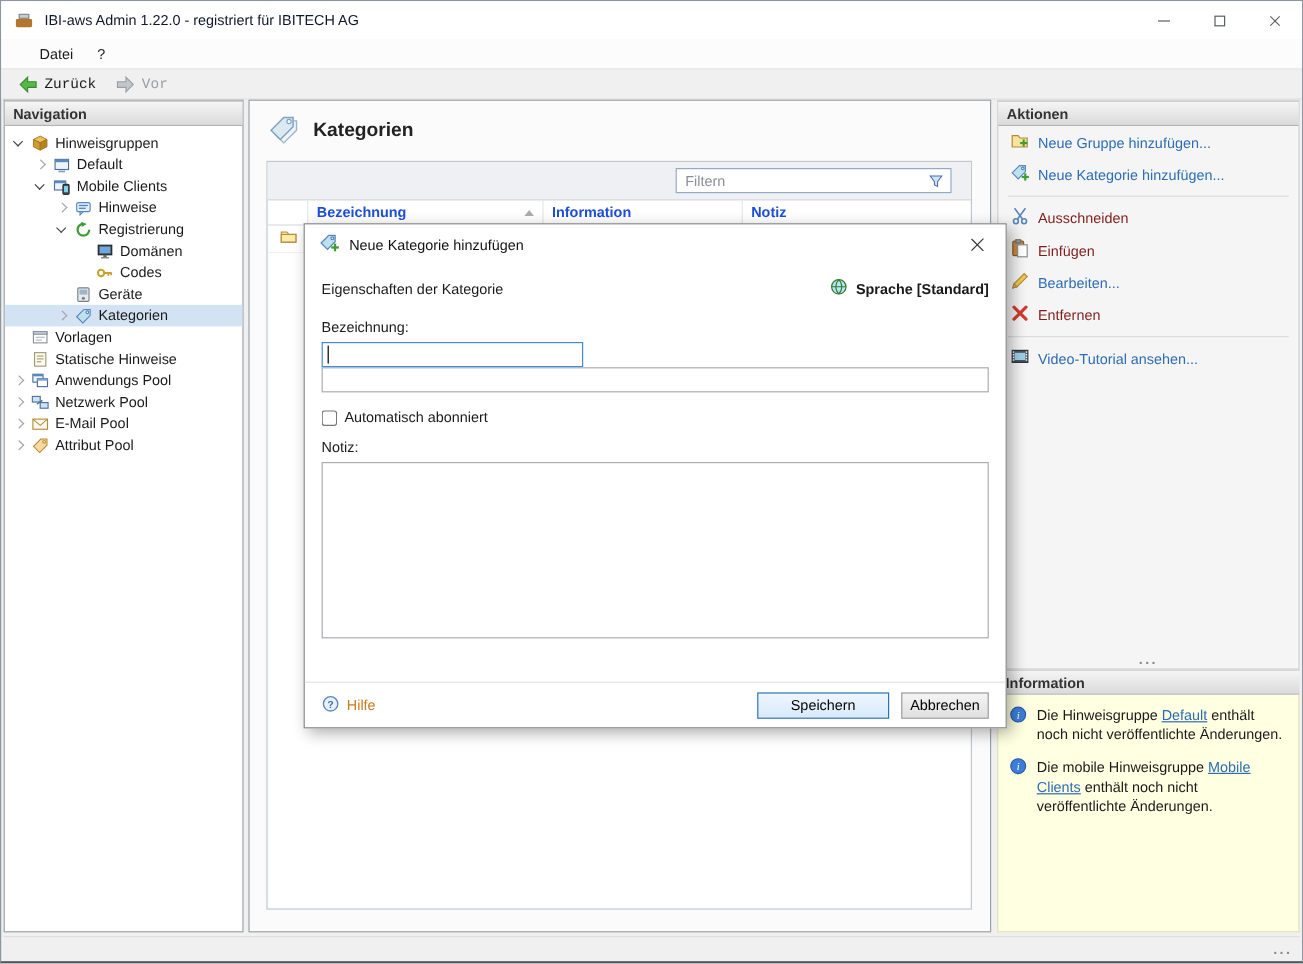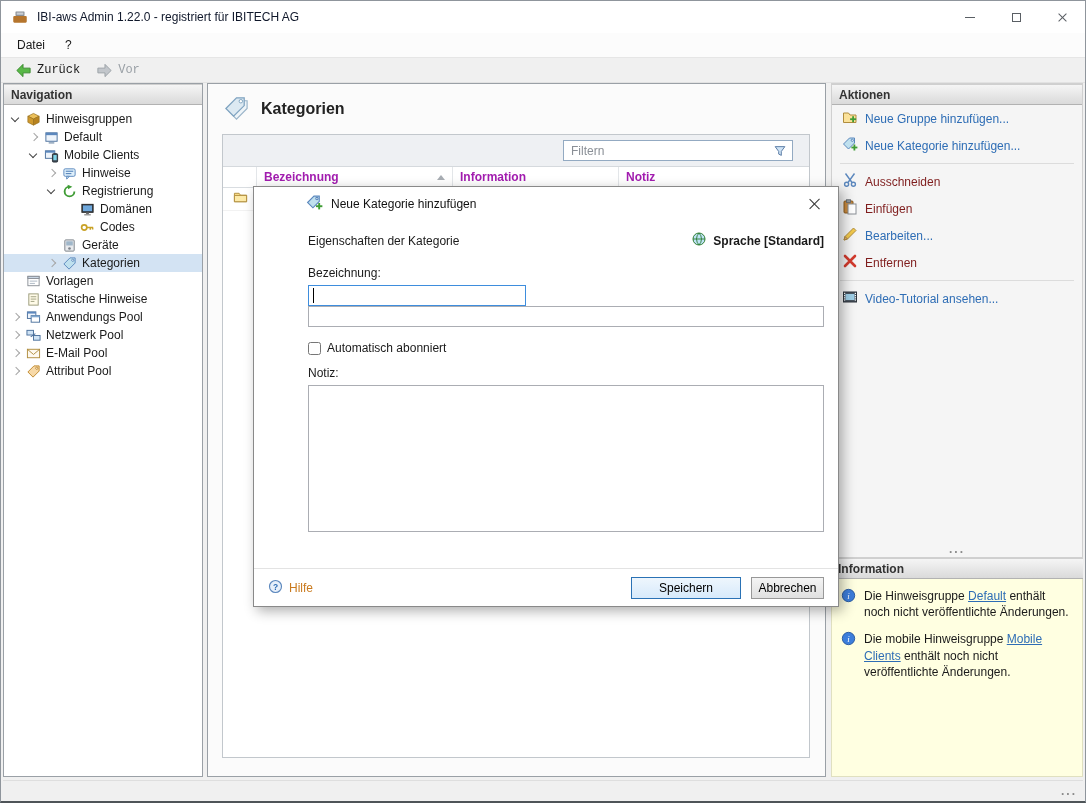--- a/index.html
+++ b/index.html
@@ -17,21 +17,21 @@
   .title-text { color:#0f172a; margin-left:8px; }
   .win-controls { position:absolute; right:0; top:0; height:32px; display:flex; }
   .win-btn { width:46px; height:32px; display:flex; align-items:center; justify-content:center; cursor:pointer; }
   .min-glyph { width:10px; height:1px; background:#5a5f64; display:inline-block; }
   .max-glyph { width:9px; height:9px; border:1px solid #5a5f64; display:inline-block; }
   .close-glyph { position:relative; width:11px; height:11px; display:inline-block; }
   .close-glyph::before,.close-glyph::after { content:""; position:absolute; left:5px; top:0; width:1px; height:11px; background:#5a5f64; }
   .close-glyph::before { transform:rotate(45deg); } .close-glyph::after { transform:rotate(-45deg); }
 
   
-  .menubar { position:absolute; top:32px; left:0; right:0; height:24px; background:#fcfcfc; display:flex; align-items:center; padding-left:6px; }
+  .menubar { position:absolute; top:32px; left:0; right:0; height:24px; background:#fcfcfc; display:flex; align-items:center; padding-left:22px; }
   .menu-item { padding:3px 10px; cursor:default; }
   .toolbar { position:absolute; top:56px; left:0; right:0; height:26px; background:#f0f0f0; border-top:1px solid #e6e6e6; border-bottom:1px solid #e2e2e2; display:flex; align-items:center; padding-left:8px; gap:4px;font-family:Liberation Mono, monospace; }
   .tool-btn { display:flex; align-items:center; gap:5px; padding:2px 6px; cursor:default; }
   .tool-btn.disabled { color:#9aa0a6; }
   .tbicon { width:17px; height:17px; display:inline-flex; }
 
   
   .panel-header { height:21px; background:linear-gradient(#f5f5f5,#dadada); border-bottom:1px solid #b2b2b2; border-top:1px solid #cfcfcf; font-weight:bold; padding:3px 7px 0; color:#333; }
 
   
@@ -52,21 +52,21 @@
   .main-head svg { width:27px; height:27px; }
   .main-title { font-size:16px; font-weight:600; color:#222; }
   .list-box { position:absolute; left:14px; right:15px; top:50px; bottom:18px; background:#ffffff; border:1px solid #c2c7cc; }
   .list-toolbar { height:32px; background:#eef0f3; border-bottom:1px solid #d5d9dd; position:relative; }
   .filter-wrap { position:absolute; right:16px; top:5px; width:230px; height:21px; background:#fff; border:1px solid #93aac2; display:flex; align-items:center; }
   .filter-input { flex:1; min-width:0; border:none; outline:none; padding:0 7px; font:inherit; color:#333; background:transparent; }
   .filter-input::placeholder { color:#8a8f96; opacity:1; }
   .funnel { width:24px; display:flex; align-items:center; justify-content:center; cursor:pointer; }
   .funnel svg { width:14px; height:14px; }
   .thead { display:flex; height:21px; border-bottom:1px solid #d9dde1; align-items:stretch; }
-  .th { border-right:1px solid #e3e6e9; display:flex; align-items:center; padding:0 7px; font-weight:bold; color:#a21caf; }
+  .th { border-right:1px solid #e3e6e9; display:flex; align-items:center; padding:0 7px; font-weight:bold; color:#1d4ed8; }
   .th.gutter { width:34px; padding:0; } .th.c1 { width:196px; } .th.c2 { width:166px; } .th.c3 { flex:1; border-right:none; }
   .sort-asc { margin-left:auto; width:0; height:0; border-left:4px solid transparent; border-right:4px solid transparent; border-bottom:5px solid #a8adb3; }
   .trow { display:flex; height:23px; align-items:center; border-bottom:1px solid #f2f2f2; }
   .td.gutter { width:34px; display:flex; justify-content:center; }
   .td svg { width:15px; height:15px; }
 
   
   .actions-panel { position:absolute; left:830px; width:252px; top:82px; height:475px; background:#f5f5f5; border:1px solid #d0d0d0; }
   .action-item { display:flex; align-items:center; gap:7px; padding:4px 10px; cursor:pointer; }
   .action-item svg { width:16px; height:16px; flex:0 0 16px; }
@@ -80,21 +80,21 @@
   .info-item { display:flex; gap:7px; }
   .iicon { flex:0 0 16px; } .iicon svg { width:15px; height:15px; }
   .itext { line-height:1.35; color:#1a1a1a; }
   .ilink { color:#2e6db5; text-decoration:underline; cursor:pointer; }
 
   
   .statusbar { position:absolute; left:2px; right:2px; bottom:2px; height:19px; background:#f0f0f0; border-top:1px solid #dedede; }
   .grip { position:absolute; right:6px; bottom:1px; color:#8a8a8a; letter-spacing:2px; font-weight:bold; }
 
   
-  .dialog { position:absolute; left:252px; top:185px; width:586px; height:421px; background:#ffffff; border:1px solid #898989; box-shadow:4px 4px 12px rgba(0,0,0,.32); z-index:10;padding-left:40px; }
+  .dialog { position:absolute; left:252px; top:185px; width:586px; height:421px; background:#ffffff; border:1px solid #898989; box-shadow:4px 4px 12px rgba(0,0,0,.32); z-index:10; }
   .dlg-title { height:34px; display:flex; align-items:center; padding:0 12px; gap:8px; }
   .dlg-title svg { width:17px; height:17px; }
   .dlg-title-text { font-size:12px; color:#111; }
   .dlg-close { margin-left:auto; width:22px; height:22px; position:relative; cursor:pointer; }
   .dlg-close::before,.dlg-close::after { content:""; position:absolute; left:10px; top:4px; width:1.4px; height:14px; background:#333; }
   .dlg-close::before { transform:rotate(45deg); } .dlg-close::after { transform:rotate(-45deg); }
   .dlg-body { padding:6px 14px 0; position:relative; }
   .dlg-rowhead { display:flex; align-items:center; margin:4px 0 16px; }
   .lang-sel { margin-left:auto; display:flex; align-items:center; gap:6px; font-weight:600; cursor:pointer; }
   .lang-sel svg { width:16px; height:16px; }

